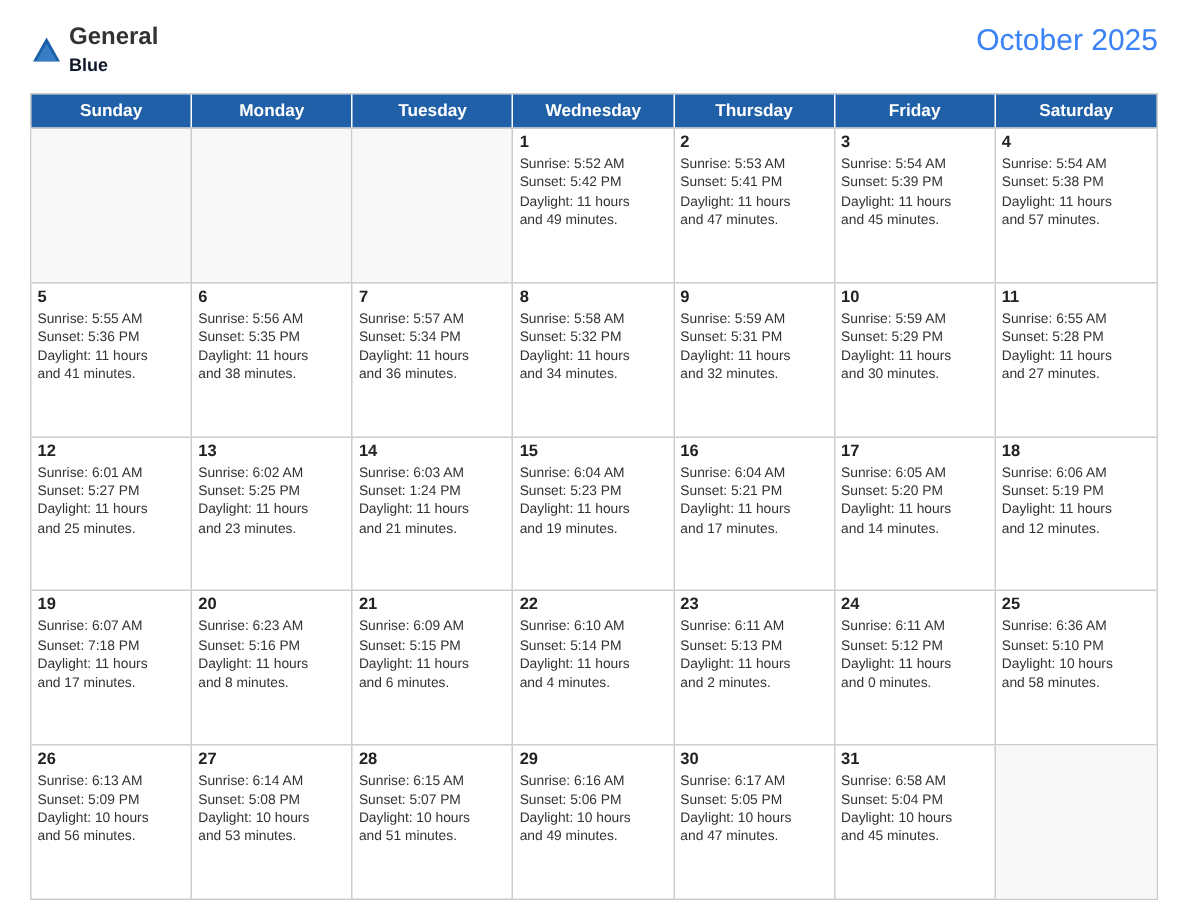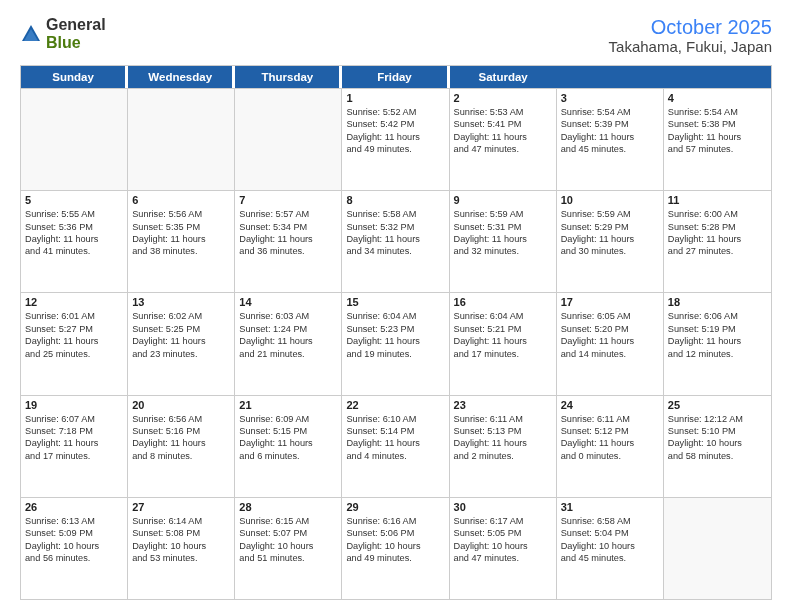--- a/index.html
+++ b/index.html
@@ -57,21 +57,21 @@
       display: grid;
       grid-template-columns: repeat(7, 1fr);
       background: #2060a8;
     }
     .cal-header-cell {
       color: #fff;
       font-size: 11.5px;
       font-weight: bold;
       text-align: center;
       padding: 5px 2px;
-      border-right: 3px solid #ffffff;
+      border-right: 1px solid #ffffff;
     }
     .cal-header-cell:last-child { border-right: none; }
     .cal-body {
       flex: 1;
       display: flex;
       flex-direction: column;
     }
     .cal-row {
       display: grid;
       grid-template-columns: repeat(7, 1fr);
@@ -106,33 +106,34 @@
     <div class="logo">
       <svg class="logo-icon" viewBox="0 0 22 22">
         <polygon points="11,2 20,18 2,18" fill="#1a5fa8"></polygon>
         <polygon points="11,6 18,18 4,18" fill="#5599dd" opacity="0.5"></polygon>
       </svg>
       <div>
         <div style="display:flex; align-items:baseline; gap:0;">
           <span class="logo-general" style="font-size:16px;font-weight:bold;color:#333;">General</span>
         </div>
         <div>
-          <span class="logo-blue" style="font-size:16px;font-weight:bold;color:#4d7c0f;">Blue</span>
+          <span class="logo-blue" style="font-size:12px;font-weight:bold;color:#0f172a;">Blue</span>
         </div>
       </div>
     </div>
     <div class="title-block">
       <div class="month-title">October 2025</div>
-      <div class="location-title">Takahama, Fukui, Japan</div>
     </div>
   </div>
 
   <div class="calendar">
     <div class="cal-header">
     <div class="cal-header-cell">Sunday</div>
+        <div class="cal-header-cell">Monday</div>
+        <div class="cal-header-cell">Tuesday</div>
         <div class="cal-header-cell">Wednesday</div>
         <div class="cal-header-cell">Thursday</div>
         <div class="cal-header-cell">Friday</div>
         <div class="cal-header-cell">Saturday</div>
       </div>
     <div class="cal-body">
     <div class="cal-row">
           <div class="cal-cell empty"></div>
           <div class="cal-cell empty"></div>
           <div class="cal-cell empty"></div>
@@ -203,21 +204,21 @@
           </div>
           <div class="cal-cell">
             <div class="day-num">10</div>
             <div class="cell-line">Sunrise: 5:59 AM</div>
             <div class="cell-line">Sunset: 5:29 PM</div>
             <div class="cell-line">Daylight: 11 hours</div>
             <div class="cell-line">and 30 minutes.</div>
           </div>
           <div class="cal-cell">
             <div class="day-num">11</div>
-            <div class="cell-line">Sunrise: 6:00 AM</div>
+            <div class="cell-line">Sunrise: 6:55 AM</div>
             <div class="cell-line">Sunset: 5:28 PM</div>
             <div class="cell-line">Daylight: 11 hours</div>
             <div class="cell-line">and 27 minutes.</div>
           </div>
         </div>
         <div class="cal-row">
           <div class="cal-cell">
             <div class="day-num">12</div>
             <div class="cell-line">Sunrise: 6:01 AM</div>
             <div class="cell-line">Sunset: 5:27 PM</div>
@@ -270,21 +271,21 @@
         <div class="cal-row">
           <div class="cal-cell">
             <div class="day-num">19</div>
             <div class="cell-line">Sunrise: 6:07 AM</div>
             <div class="cell-line">Sunset: 7:18 PM</div>
             <div class="cell-line">Daylight: 11 hours</div>
             <div class="cell-line">and 17 minutes.</div>
           </div>
           <div class="cal-cell">
             <div class="day-num">20</div>
-            <div class="cell-line">Sunrise: 6:56 AM</div>
+            <div class="cell-line">Sunrise: 6:23 AM</div>
             <div class="cell-line">Sunset: 5:16 PM</div>
             <div class="cell-line">Daylight: 11 hours</div>
             <div class="cell-line">and 8 minutes.</div>
           </div>
           <div class="cal-cell">
             <div class="day-num">21</div>
             <div class="cell-line">Sunrise: 6:09 AM</div>
             <div class="cell-line">Sunset: 5:15 PM</div>
             <div class="cell-line">Daylight: 11 hours</div>
             <div class="cell-line">and 6 minutes.</div>
@@ -305,21 +306,21 @@
           </div>
           <div class="cal-cell">
             <div class="day-num">24</div>
             <div class="cell-line">Sunrise: 6:11 AM</div>
             <div class="cell-line">Sunset: 5:12 PM</div>
             <div class="cell-line">Daylight: 11 hours</div>
             <div class="cell-line">and 0 minutes.</div>
           </div>
           <div class="cal-cell">
             <div class="day-num">25</div>
-            <div class="cell-line">Sunrise: 12:12 AM</div>
+            <div class="cell-line">Sunrise: 6:36 AM</div>
             <div class="cell-line">Sunset: 5:10 PM</div>
             <div class="cell-line">Daylight: 10 hours</div>
             <div class="cell-line">and 58 minutes.</div>
           </div>
         </div>
         <div class="cal-row">
           <div class="cal-cell">
             <div class="day-num">26</div>
             <div class="cell-line">Sunrise: 6:13 AM</div>
             <div class="cell-line">Sunset: 5:09 PM</div>

